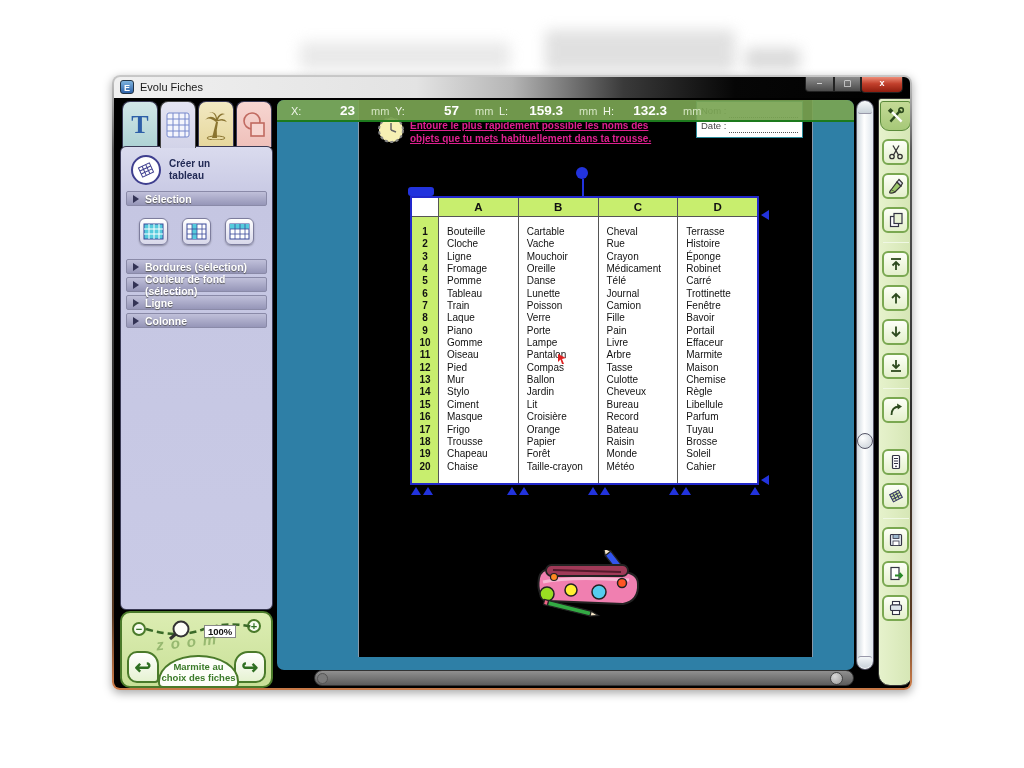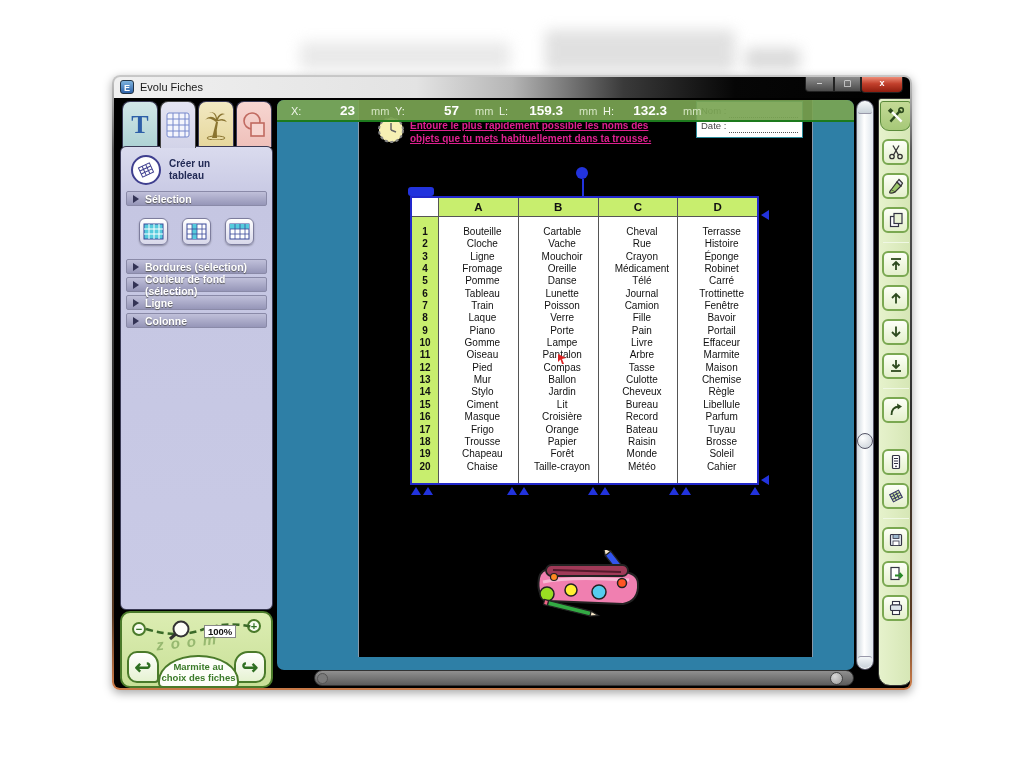--- a/index.html
+++ b/index.html
@@ -99,21 +99,21 @@
     border:2px solid #2228cc; background:#fff; display:flex; }
   .ncol { width:27px; background:#c8ee6e; border-right:1px solid #555; display:flex; flex-direction:column; }
   .hcorner { height:19px; background:#fff; border-bottom:1px solid #555; }
   .nums { padding-top:9px; }
   .nums div { height:12.35px; line-height:12.35px; font-size:10px; font-weight:bold;
     text-align:center; color:#111; }
   .wcol { flex:1; display:flex; flex-direction:column; border-right:1px solid #555; }
   .wcol:last-child { border-right:none; }
   .hcell { height:19px; background:#c8ee6e; border-bottom:1px solid #555; text-align:center;
     font-weight:bold; font-size:11.5px; line-height:18px; color:#111; }
-  .colbody { padding:9px 0 0 8px;text-align:center; }
+  .colbody { padding:9px 0 0 8px; }
   .colbody div { height:12.35px; line-height:12.35px; font-size:10px; color:#111; white-space:nowrap; }
 
   .pin-stem { position:absolute; left:223px; top:79px; width:2px; height:18px; background:#2233dd; }
   .pin-head { position:absolute; left:217px; top:67px; width:12px; height:12px; border-radius:50%; background:#2233dd; }
   .drag-handle { position:absolute; left:49px; top:87px; width:26px; height:9px; border-radius:3px; background:#2233dd; }
   .tri-up { position:absolute; width:0; height:0; border-left:5px solid transparent;
     border-right:5px solid transparent; border-bottom:8px solid #2233dd; }
   .tri-left { position:absolute; width:0; height:0; border-top:5px solid transparent;
     border-bottom:5px solid transparent; border-right:8px solid #2233dd; }
 

